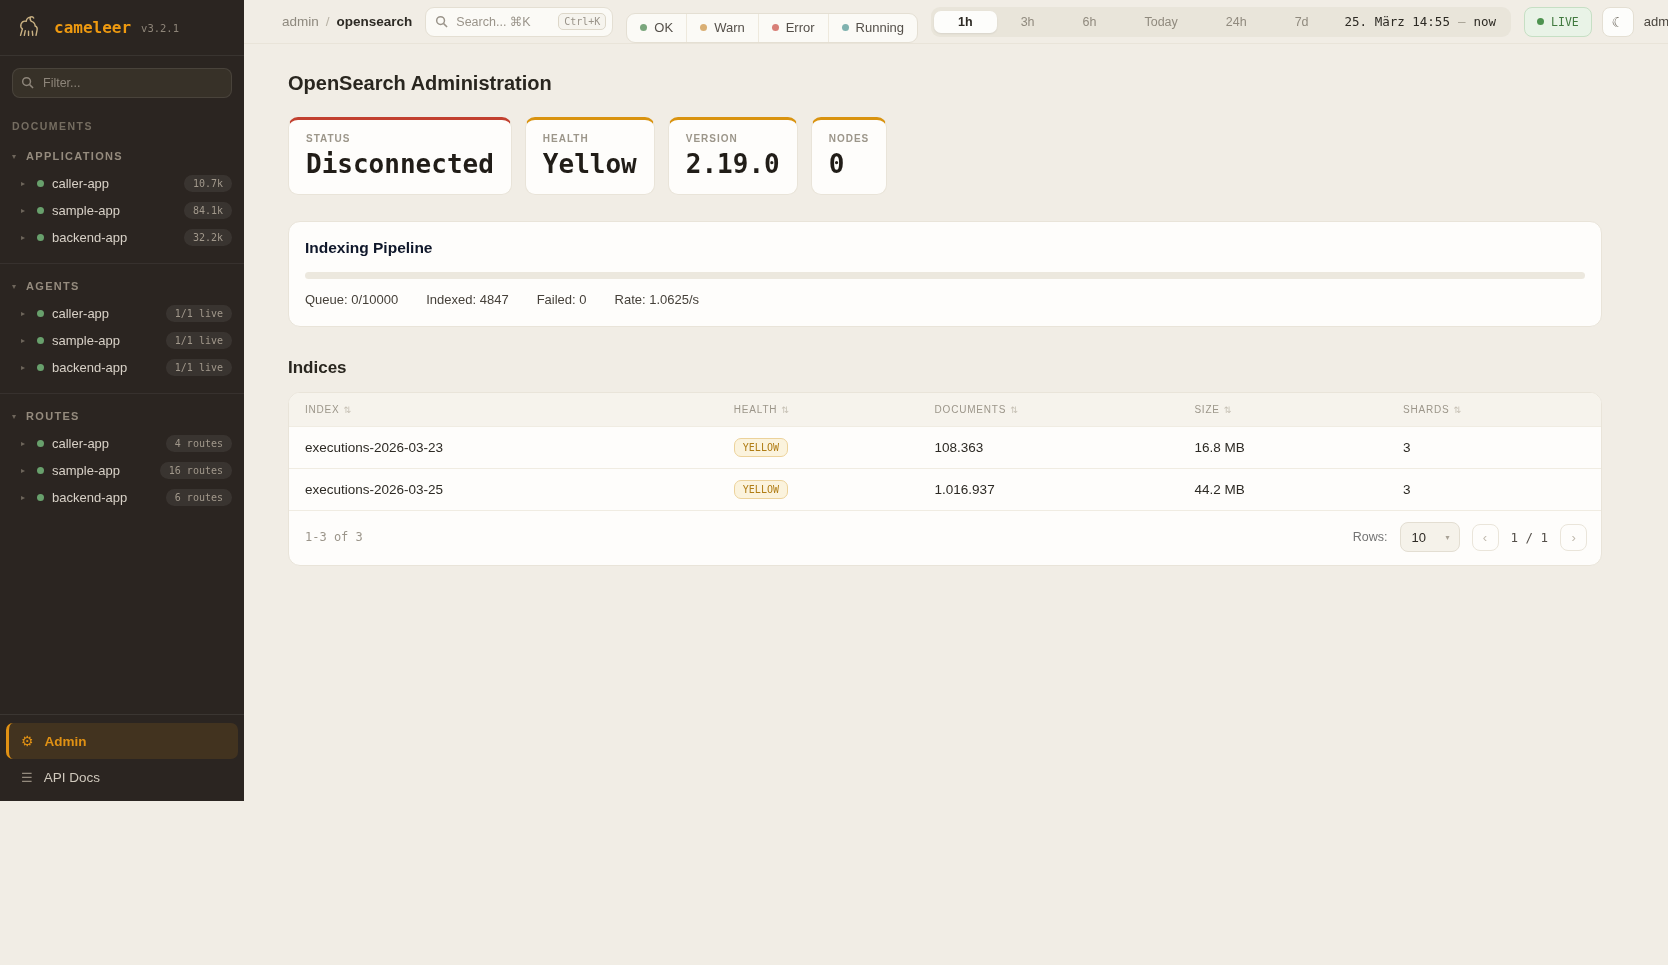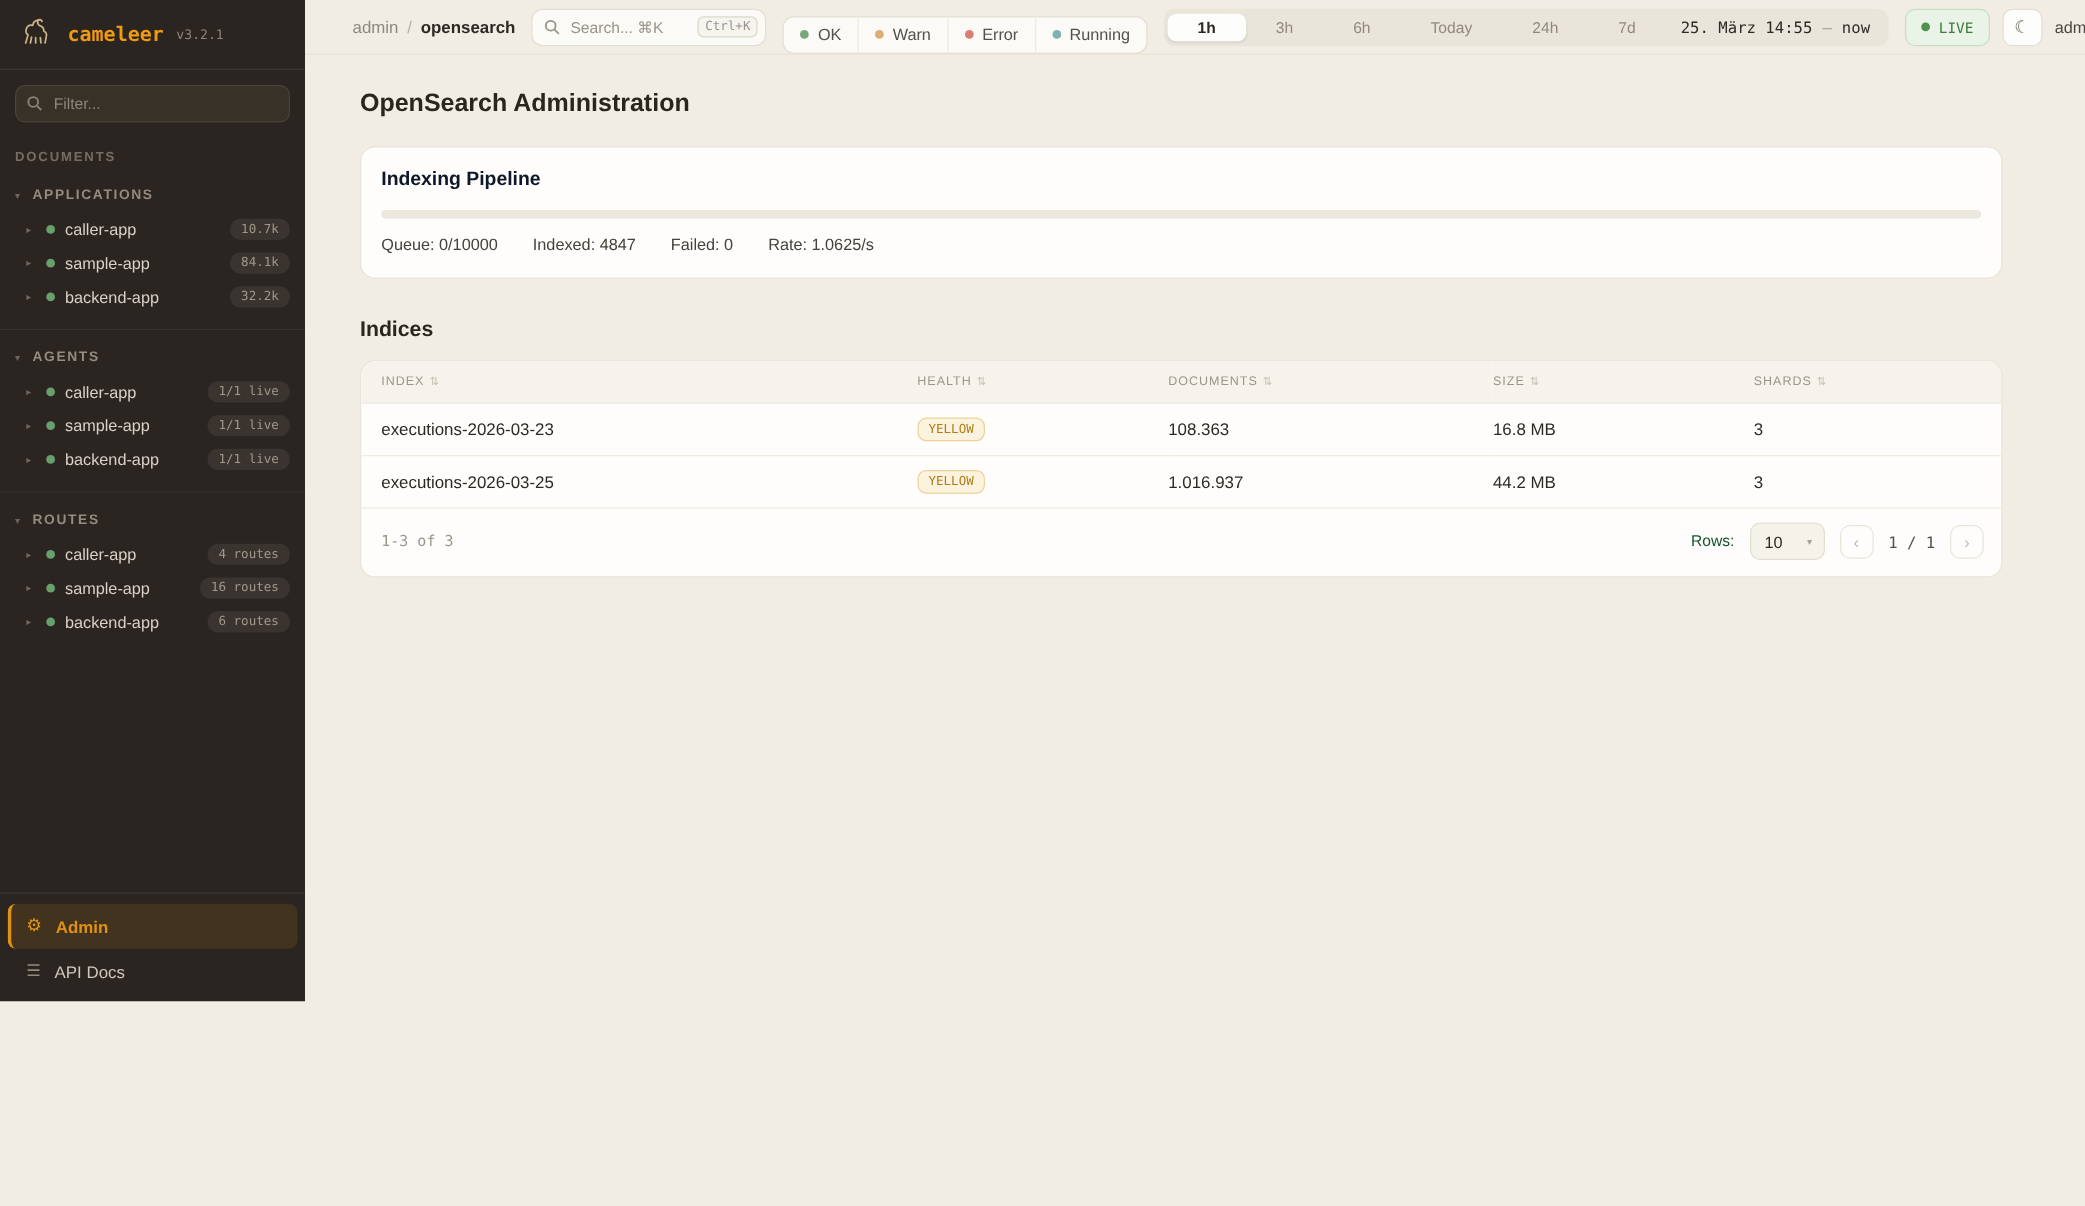--- a/index.html
+++ b/index.html
@@ -136,21 +136,21 @@
   .sort-icon { font-family:"DejaVu Sans", sans-serif; font-size:9px; color:#c6c0b4; margin-left:4px; }
   td { padding:11px 0; border-top:1px solid #f0ece2; font-size:13.5px; color:#2d2a24; }
   tbody tr { cursor:pointer; }
   .health-badge {
     display:inline-block; font-family:"DejaVu Sans Mono", monospace; font-size:10px;
     color:#b07d15; background:#fbf3dd; border:1px solid #ecd29a; border-radius:7px; padding:3px 8px;
   }
   .table-footer { display:flex; align-items:center; padding:11px 14px 13px 16px; border-top:1px solid #f0ece2; }
   .range-text { font-family:"DejaVu Sans Mono", monospace; font-size:12px; color:#9b958a; }
   .tf-right { margin-left:auto; display:flex; align-items:center; gap:12px; }
-  .rows-label { font-size:12.5px; color:#14532d;text-align:right; }
+  .rows-label { font-size:12.5px; color:#737373;text-align:right; }
   .rows-select {
     display:flex; align-items:center; justify-content:space-between; width:60px; height:30px;
     background:#f5f2ea; border:1px solid #e3ded2; border-radius:8px; padding:0 9px 0 11px;
     font-size:13px; color:#2d2a24; cursor:pointer;
   }
   .select-caret { font-family:"DejaVu Sans", sans-serif; font-size:8px; color:#a8a296; }
   .page-btn {
     width:27px; height:27px; display:flex; align-items:center; justify-content:center;
     border:1px solid #eae5da; border-radius:8px; background:transparent; color:#c0baae; font-size:13px; cursor:pointer;
   }
@@ -369,20 +369,42 @@
       </div>
       <span class="user-name">admin</span>
       <div class="avatar">AD</div>
     </div>
   </div>
 
 
   <div class="content">
     <h1 class="page-title">OpenSearch Administration</h1>
 
+    <div class="stats-row">
+
+        <div class="stat-card" style="border-top-color: rgb(194, 64, 47);">
+          <div class="stat-label">STATUS</div>
+          <div class="stat-value">Disconnected</div>
+        </div>
+
+        <div class="stat-card" style="border-top-color: rgb(217, 147, 15);">
+          <div class="stat-label">HEALTH</div>
+          <div class="stat-value">Yellow</div>
+        </div>
+
+        <div class="stat-card" style="border-top-color: rgb(217, 147, 15);">
+          <div class="stat-label">VERSION</div>
+          <div class="stat-value">2.19.0</div>
+        </div>
+
+        <div class="stat-card" style="border-top-color: rgb(217, 147, 15);">
+          <div class="stat-label">NODES</div>
+          <div class="stat-value">0</div>
+        </div>
+      </div>
 
     <div class="panel pipeline-panel">
       <div class="panel-title">Indexing Pipeline</div>
       <div class="progress-track">
         <div class="progress-fill" style="width: 0%;"></div>
       </div>
       <div class="pipeline-stats">
 
           <span>Queue: 0/10000</span>
 

